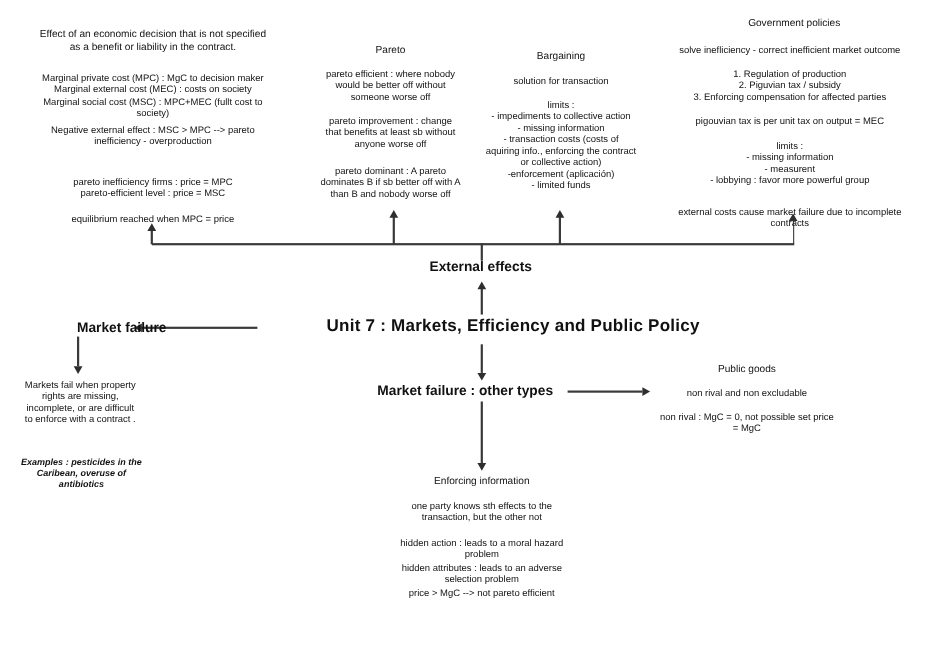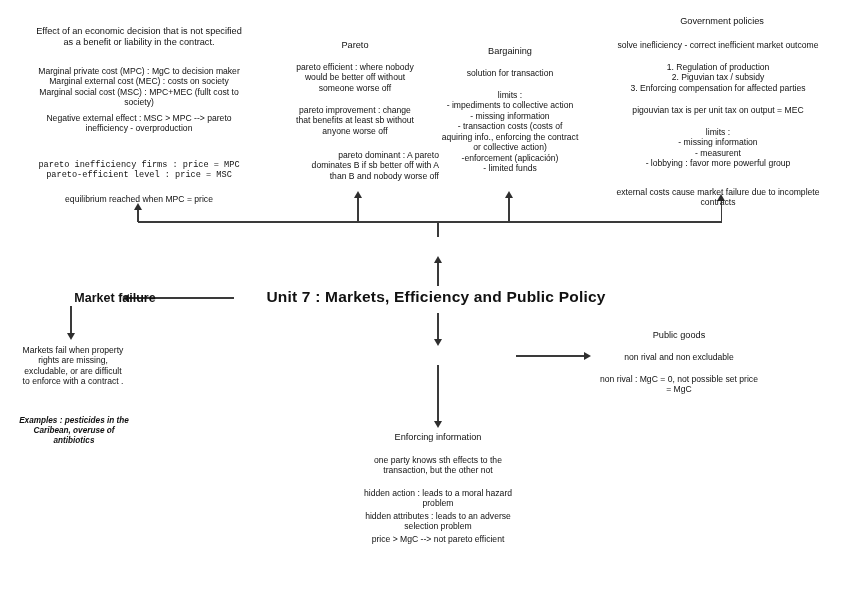--- a/index.html
+++ b/index.html
@@ -107,36 +107,36 @@
 Marginal external cost (MEC) : costs on society
 Marginal social cost (MSC) : MPC+MEC (fullt cost to
 society)</div>
 
   <div class="blk t-head" style="left:8px; top:26px; width:262px;">Effect of an economic decision that is not specified
 as a benefit or liability in the contract.</div>
 
   <div class="blk t-body" style="left:8px; top:113px; width:262px;">Negative external effect : MSC &gt; MPC --&gt; pareto
 inefficiency - overproduction</div>
 
-  <div class="blk t-body" style="left:8px; top:160px; width:262px;font-family:Liberation Mono, monospace;">pareto inefficiency firms : price = MPC
+  <div class="blk t-body" style="left:8px; top:160px; width:262px;">pareto inefficiency firms : price = MPC
 pareto-efficient level : price = MSC</div>
 
   <div class="blk t-body" style="left:8px; top:194px; width:262px;">equilibrium reached when MPC = price</div>
 
   <div class="blk t-head" style="left:275px; top:40px; width:160px;">Pareto</div>
 
   <div class="blk t-body" style="left:273px; top:62px; width:164px;">pareto efficient : where nobody
 would be better off without
 someone worse off</div>
 
   <div class="blk t-body" style="left:273px; top:105px; width:164px;">pareto improvement : change
 that benefits at least sb without
 anyone worse off</div>
 
-  <div class="blk t-body" style="left:271px; top:150px; width:168px;text-align:right;">pareto dominant : A pareto
+  <div class="blk t-body" style="left:271px; top:150px; width:168px;">pareto dominant : A pareto
 dominates B if sb better off with A
 than B and nobody worse off</div>
 
   <div class="blk t-head" style="left:440px; top:46px; width:140px;">Bargaining</div>
 
   <div class="blk t-body" style="left:435px; top:68px; width:150px;">solution for transaction</div>
 
   <div class="blk t-body" style="left:426px; top:90px; width:168px;">limits :
 - impediments to collective action
 - missing information
@@ -157,31 +157,33 @@
   <div class="blk t-body" style="left:593px; top:105px; width:250px;">pigouvian tax is per unit tax on output = MEC</div>
 
   <div class="blk t-body" style="left:593px; top:127px; width:250px;">limits :
 - missing information
 - measurent
 - lobbying : favor more powerful group</div>
 
   <div class="blk t-body" style="left:593px; top:187px; width:250px;">external costs cause market failure due to incomplete
 contracts</div>
 
-
-  <div class="blk t-title" style="left:236px; top:288px; width:400px; text-align:center;">Unit 7 : Markets, Efficiency and Public Policy</div>
-
-  <div class="blk t-node" style="left:34px; top:291px; width:90px; text-align:center;padding-left:36px;">Market failure</div>
-
+  <div class="blk t-node" style="left:357px; top:235px; width:160px;">External effects</div>
+
+  <div class="blk t-title" style="left:236px; top:288px; width:400px; text-align:right;">Unit 7 : Markets, Efficiency and Public Policy</div>
+
+  <div class="blk t-node" style="left:34px; top:291px; width:90px; text-align:left;padding-left:36px;">Market failure</div>
+
+  <div class="blk t-node" style="left:343px; top:348px; width:176px; text-align:left;">Market failure : other types</div>
 
   <div class="blk t-head" style="left:355px; top:432px; width:166px;">Enforcing information</div>
 
   <div class="blk t-body" style="left:2px; top:345px; width:142px;">Markets fail when property
 rights are missing,
-excludable, or are difficult
+incomplete, or are difficult
 to enforce with a contract .</div>
 
   <div class="blk t-ital" style="left:6px; top:416px; width:136px;">Examples : pesticides in the
 Caribean, overuse of
 antibiotics</div>
 
   <div class="blk t-head" style="left:595px; top:330px; width:168px;">Public goods</div>
 
   <div class="blk t-body" style="left:584px; top:352px; width:190px;">non rival and non excludable</div>
 

